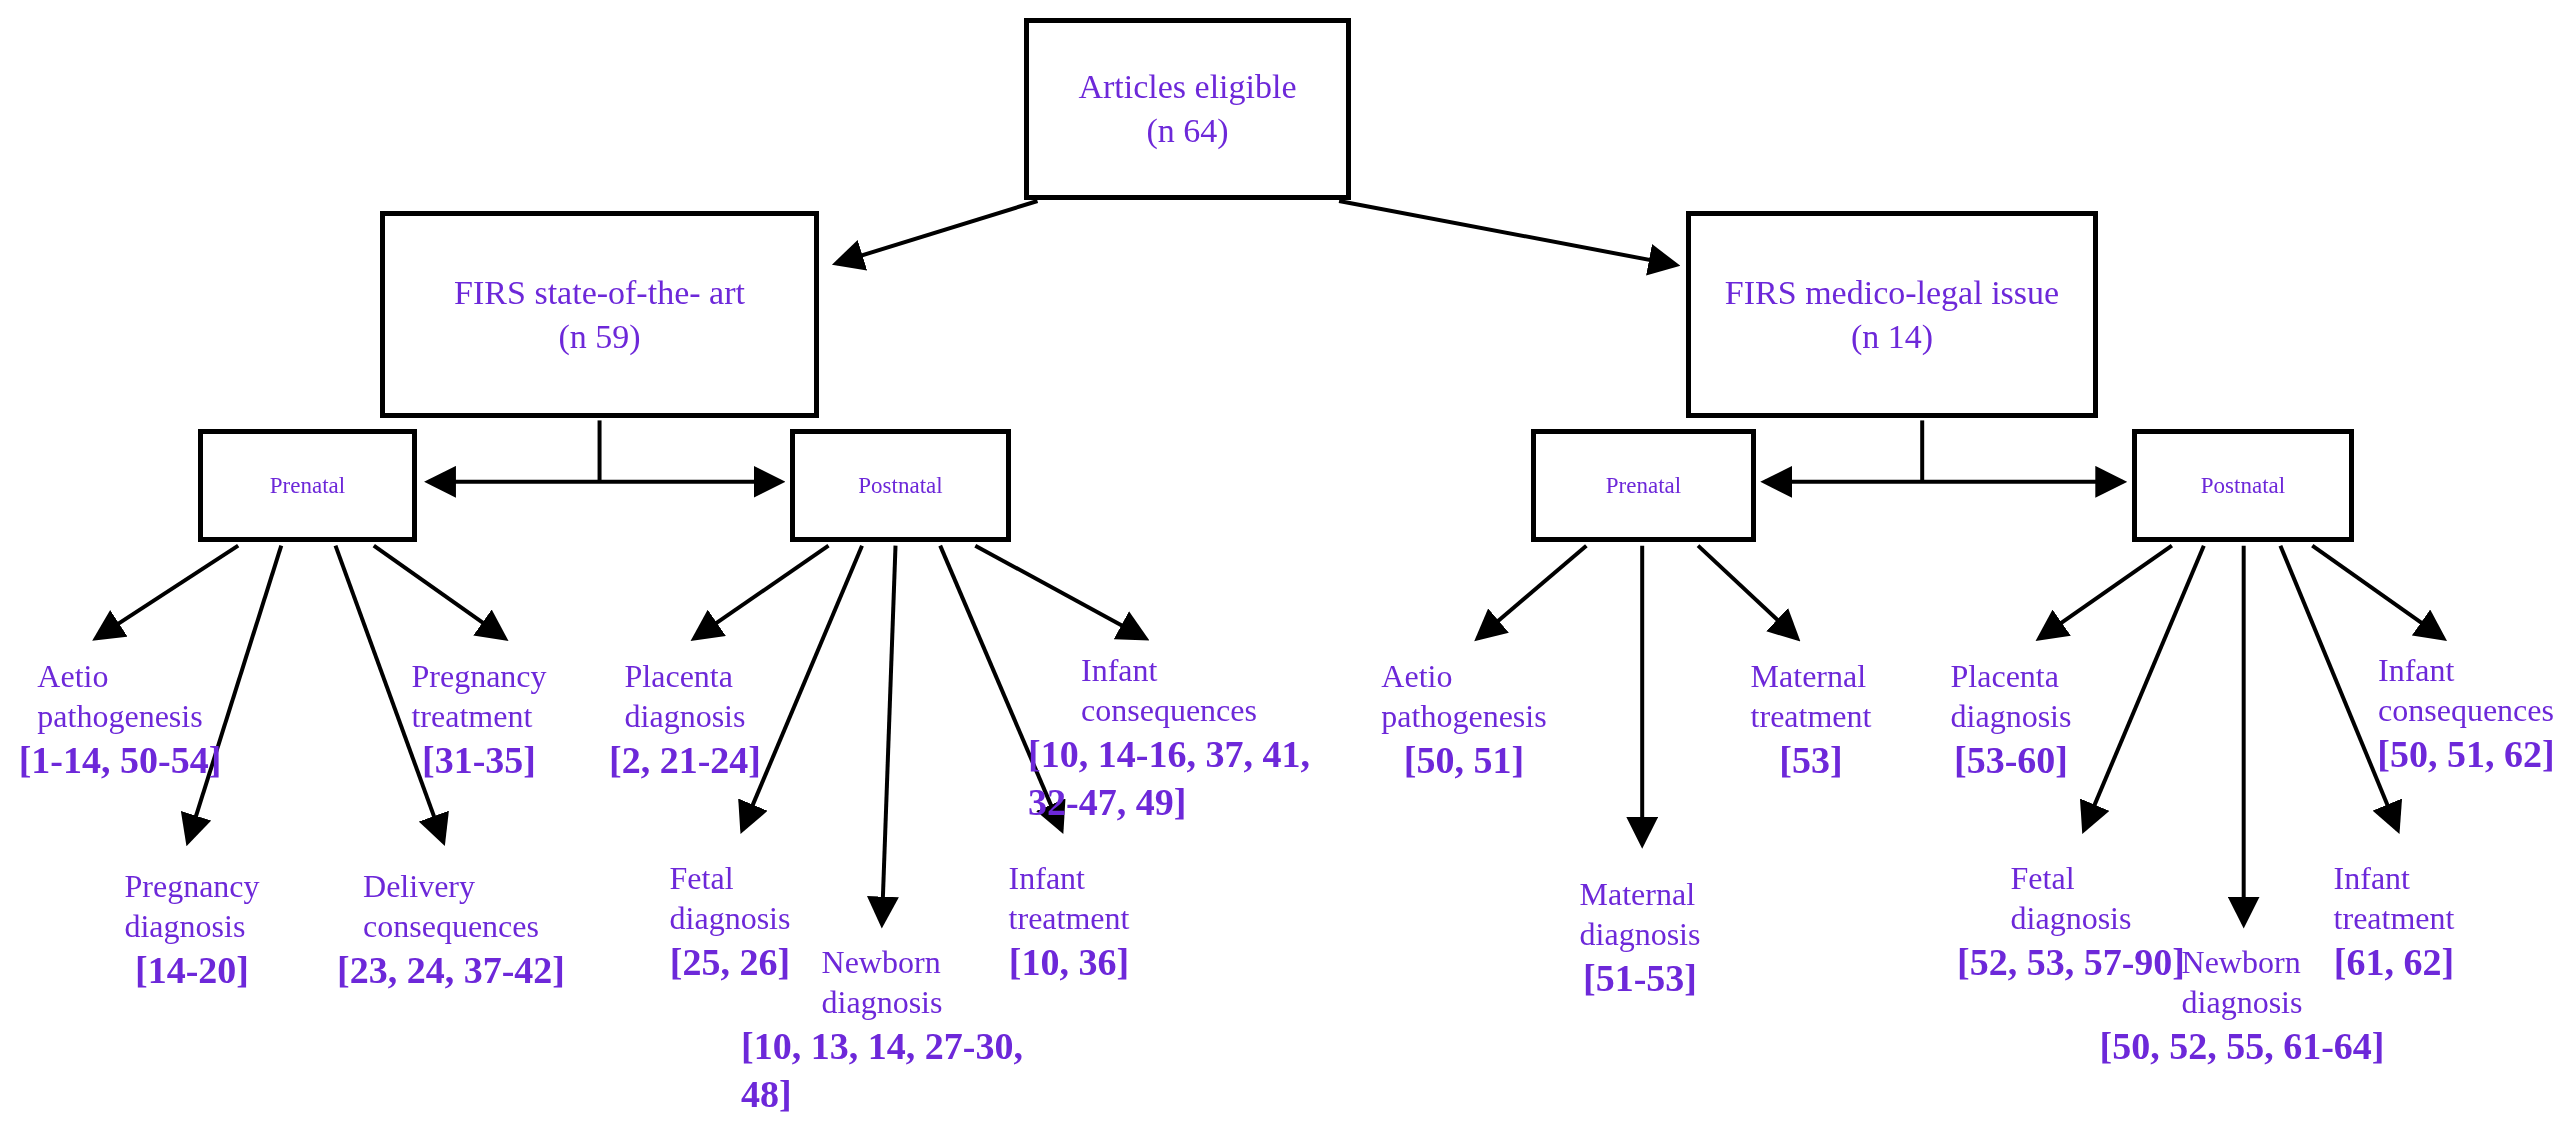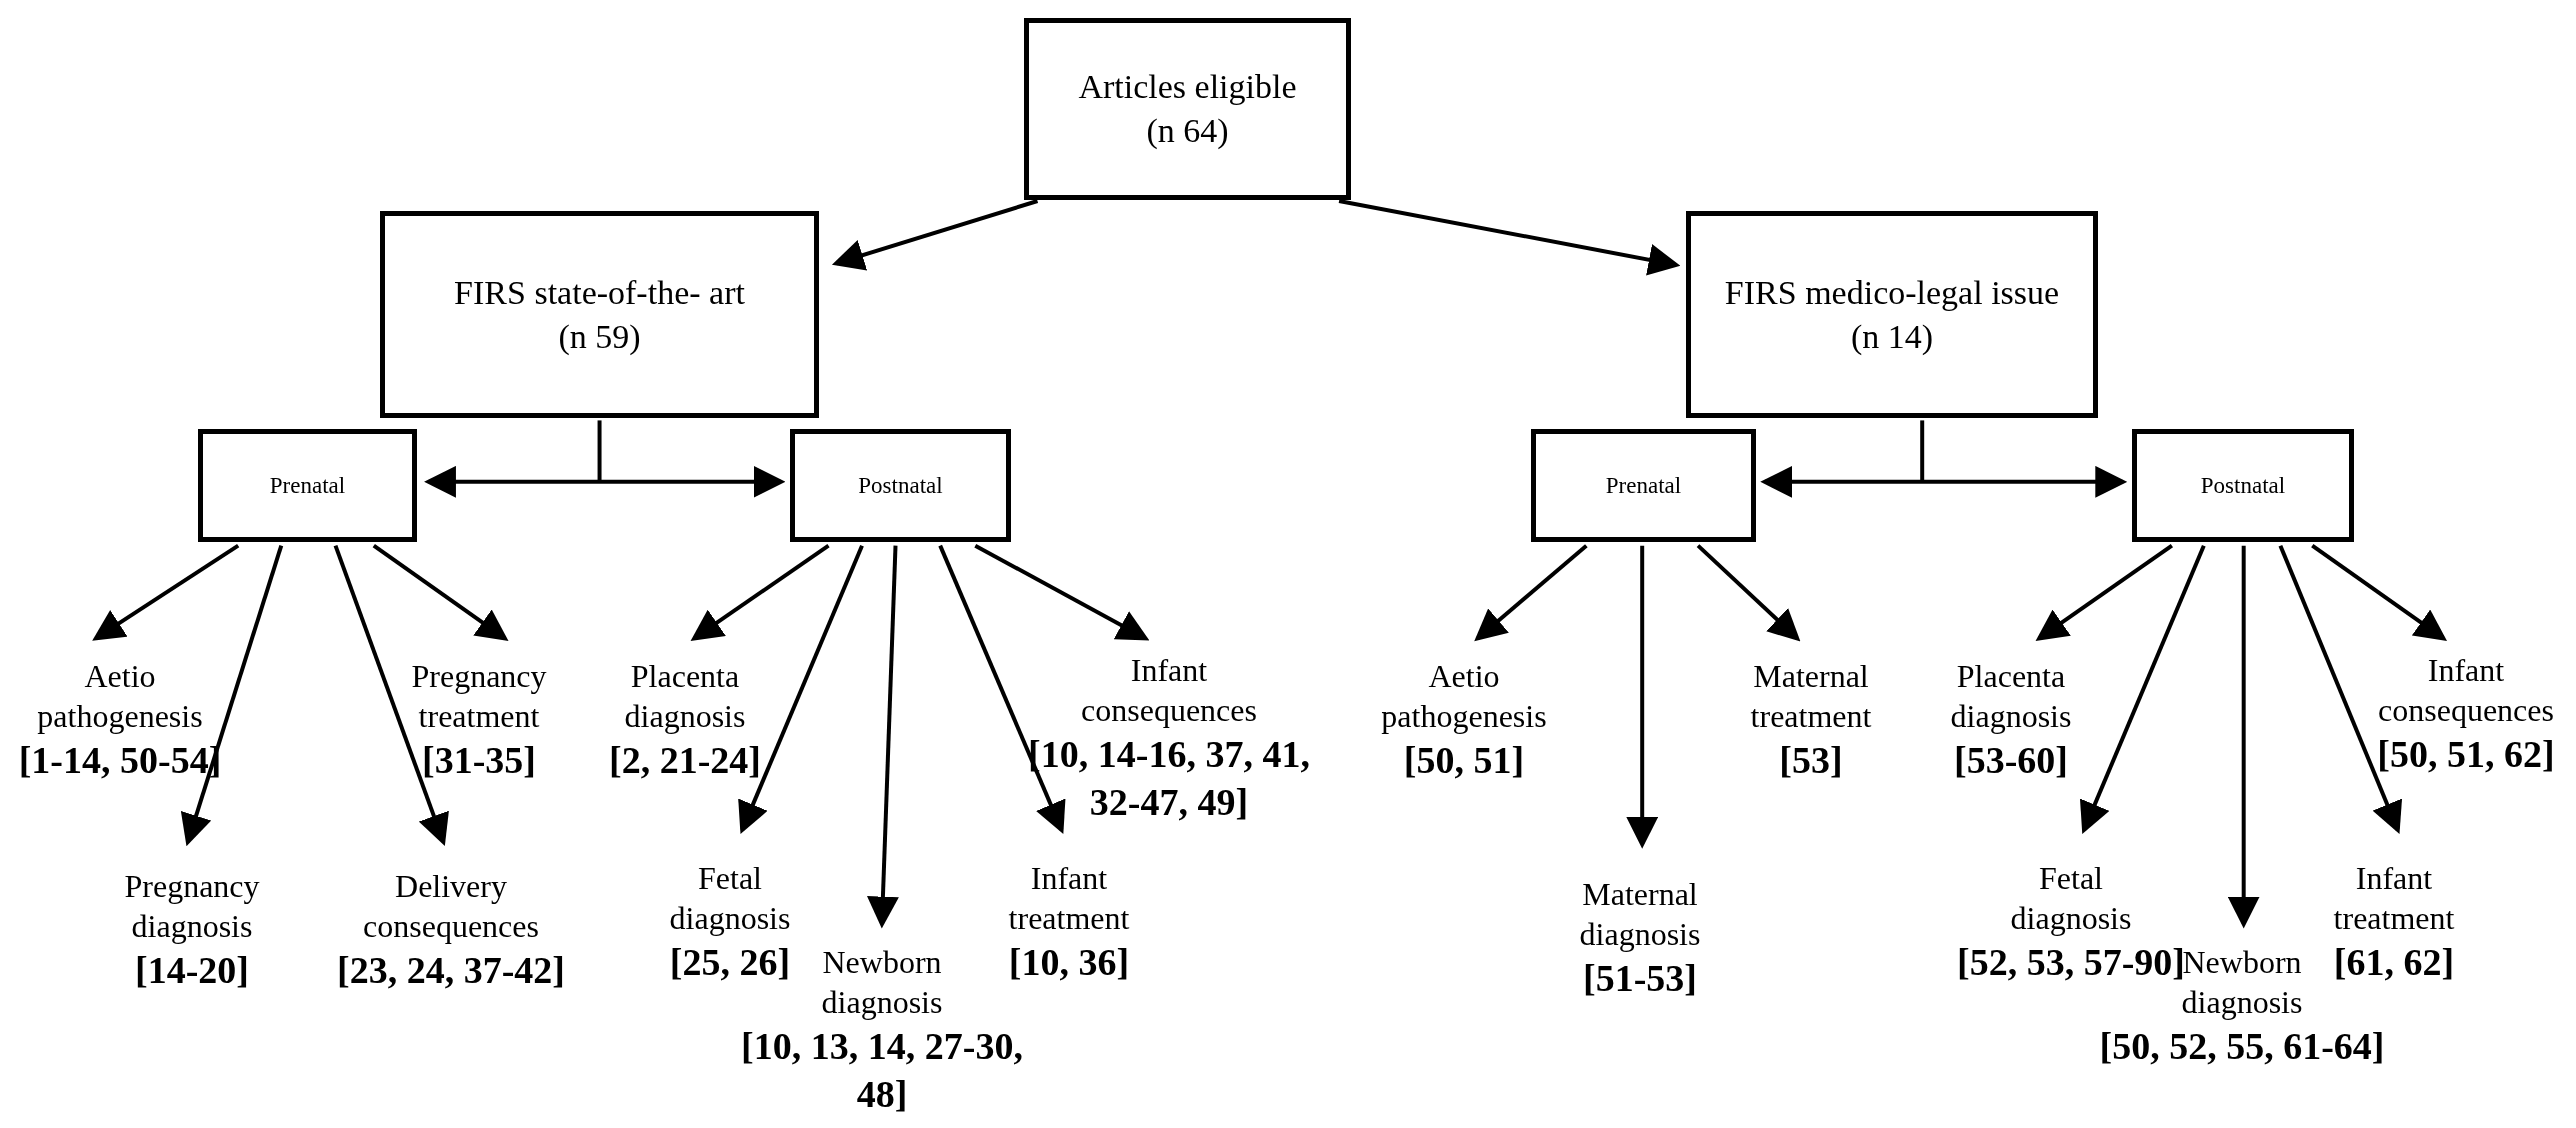--- a/index.html
+++ b/index.html
@@ -6,21 +6,21 @@
     margin: 0;
     padding: 0;
     background: #ffffff;
   }
   #canvas {
     position: relative;
     width: 2576px;
     height: 1128px;
     background: #ffffff;
     font-family: "Liberation Serif", "DejaVu Serif", serif;
-    color: #000000;
+    color: #6d28d9;
     overflow: hidden;
   }
   #connectors {
     position: absolute;
     left: 0; top: 0;
     width: 2576px;
     height: 1128px;
   }
   #connectors line {
     stroke: #000000;
@@ -41,21 +41,20 @@
     font-size: 34px;
     line-height: 1.28;
     white-space: pre-line;
   }
   .node.group .label {
     font-size: 23px;
   }
   .leaf {
     position: absolute;
     transform: translateX(-50%);
-    text-align: center;
   }
   .leaf .name {
     font-size: 32px;
     line-height: 1.26;
     white-space: pre-line;
     width: max-content;
     margin: 0 auto;
   }
   .leaf .refs {
     font-size: 38px;

